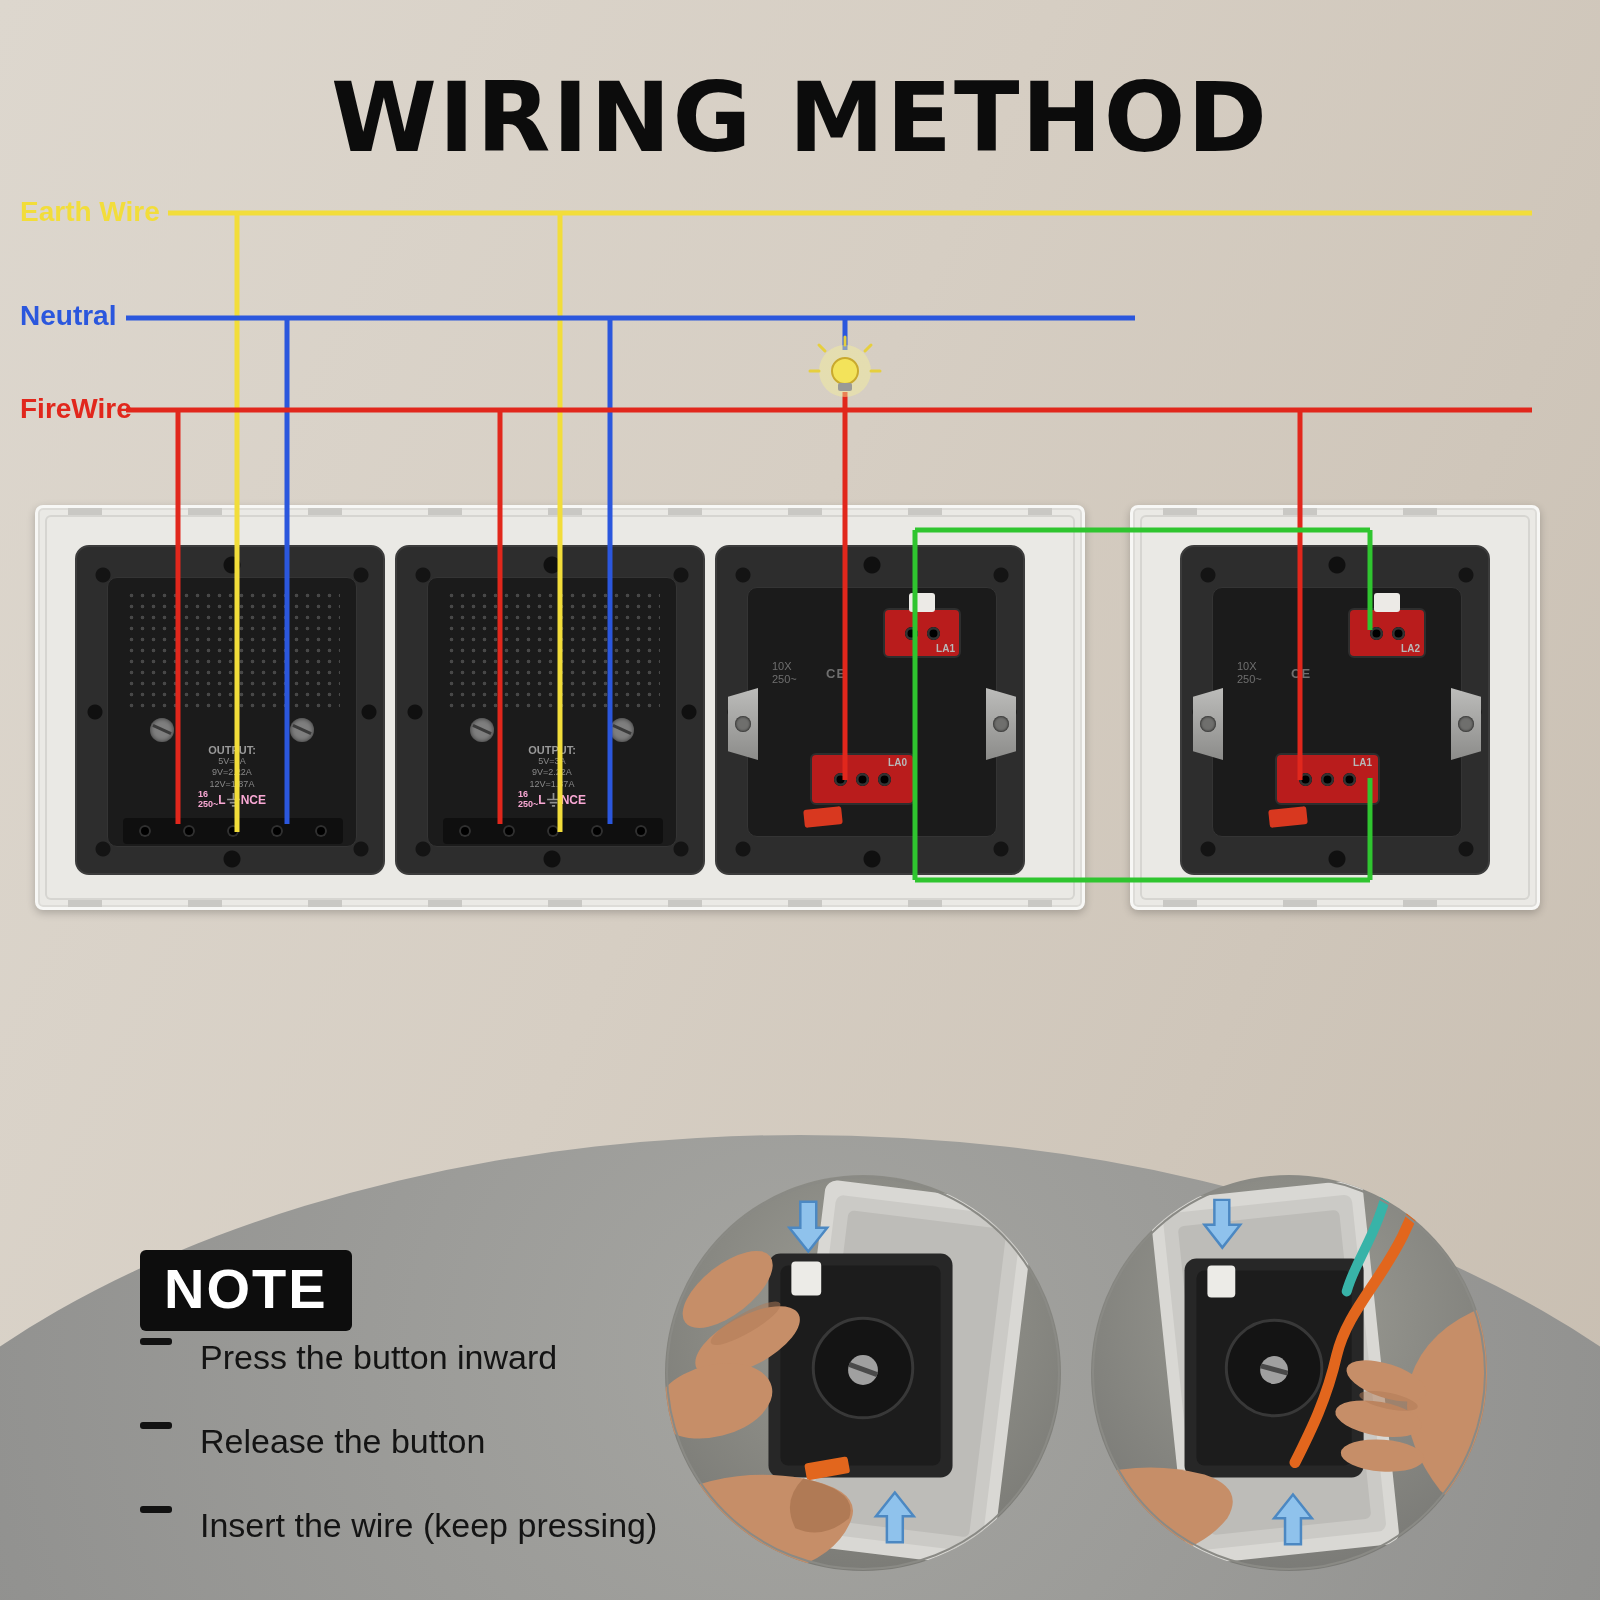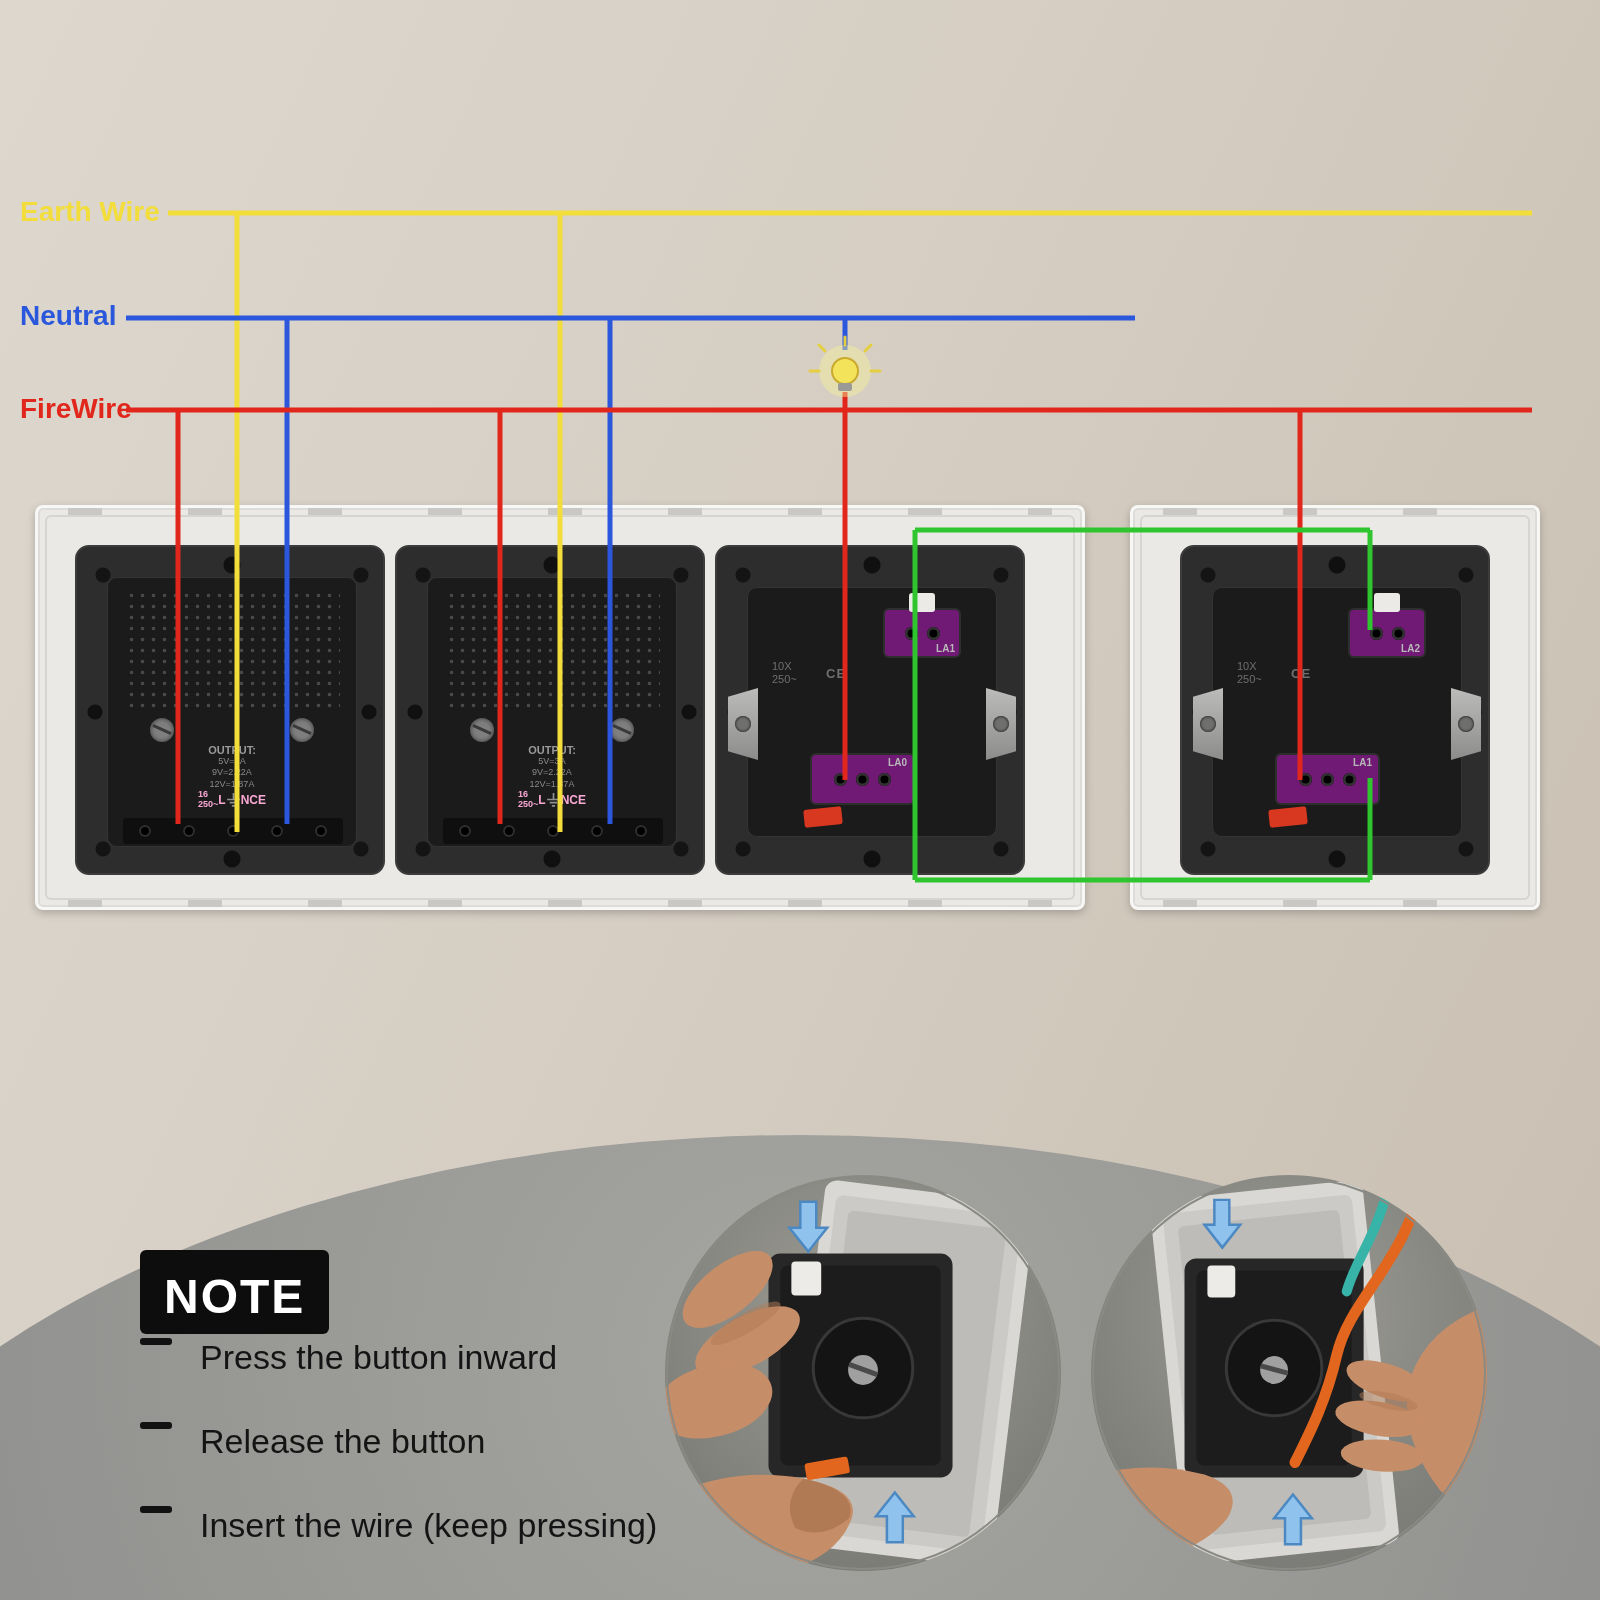--- a/index.html
+++ b/index.html
@@ -75,21 +75,21 @@
   .claw { position:absolute; top:100px; width:30px; height:72px;
           background:linear-gradient(#bcbcba,#8c8c8a); }
   .claw.cl { left:-20px; clip-path:polygon(0 12%,100% 0,100% 100%,0 88%); }
   .claw.cr { right:-20px; clip-path:polygon(0 0,100% 12%,100% 88%,0 100%); }
   .claw::after { content:""; position:absolute; left:7px; top:28px; width:16px; height:16px;
           border-radius:50%; background:#6f6f6d; box-shadow:inset 0 0 3px #000; }
   .swtext { position:absolute; left:24px; top:72px; color:#6f6f6f; font-size:11px;
             font-weight:normal; line-height:1.15; }
   .swce { position:absolute; left:78px; top:78px; color:#6f6f6f; font-size:13px;
           font-weight:bold; letter-spacing:1px; }
-  .term { position:absolute; background:#701a75; border:2px solid #2e2e2e; border-radius:6px;
+  .term { position:absolute; background:#b91c1c; border:2px solid #2e2e2e; border-radius:6px;
           display:flex; align-items:center; justify-content:center; gap:9px; }
   .term.tt { left:135px; top:20px;  width:78px;  height:50px; }
   .term.tb { left:62px;  top:165px; width:105px; height:52px; }
   .term .th { width:13px; height:13px; border-radius:50%; background:#000;
               box-shadow: inset 0 0 0 2.5px #333; }
   .term .tl { position:absolute; color:#b8b8b8; font-size:10px; font-weight:bold; }
   .term.tt .tl { right:4px; bottom:2px; }
   .term.tb .tl { right:6px; top:2px; }
   .clipw { position:absolute; top:-17px; left:24px; width:26px; height:19px;
            background:#eceae6; border-radius:3px; }
@@ -97,36 +97,37 @@
            background:#d8381f; border-radius:3px; transform:rotate(-6deg); }
 
   .wires { position:absolute; left:0; top:0; z-index:6; pointer-events:none; }
   .wires path.w { fill:none; stroke-width:5; stroke-linecap:butt; }
 
   
   .ellipse { position:absolute; left:-250px; top:1135px; width:2100px; height:1200px;
              border-radius:50%; z-index:1;
              background: radial-gradient(ellipse at 50% 18%, #a5a5a1 0%, #929290 55%, #878783 100%); }
   .note-badge { position:absolute; left:140px; top:1250px; z-index:4;
-                background:#0d0d0d; color:#fff; font-weight:bold; font-size:48px;
-                letter-spacing:2px; padding:19px 24px 10px 24px; border-radius:6px; }
+                background:#0d0d0d; color:#fff; font-weight:bold; font-size:56px;
+                letter-spacing:2px; padding:6px 24px 10px 24px; border-radius:6px; }
   .note-list { position:absolute; left:140px; top:1338px; z-index:4; }
   .ni { display:flex; height:52px; margin-bottom:32px; }
   .dash { width:32px; height:7px; background:#121212; border-radius:3px; margin-right:28px; flex:0 0 auto; }
   .nt { font-size:34px; color:#141414; }
 
   .photo { position:absolute; top:1174px; width:398px; height:398px; z-index:4; }
   .photo.pa { left:664px; } .photo.pb { left:1090px; }
   .photo svg { display:block; }
 </style>
 </head>
 <body>
 
 <div class="page">
 
+  <h1 class="title">WIRING METHOD</h1>
 
   <span class="wlabel earth">Earth Wire</span>
   <span class="wlabel neutral">Neutral</span>
   <span class="wlabel fire">FireWire</span>
 
   <div class="panel panel-main"></div>
   <div class="panel panel-single"></div>
 
   <div class="frame" style="left:75px">
     <div class="device socket">

